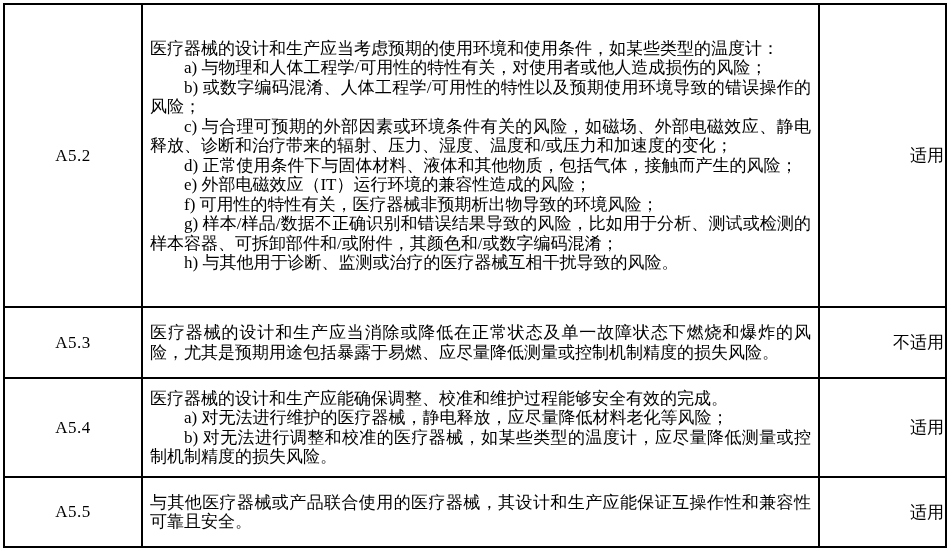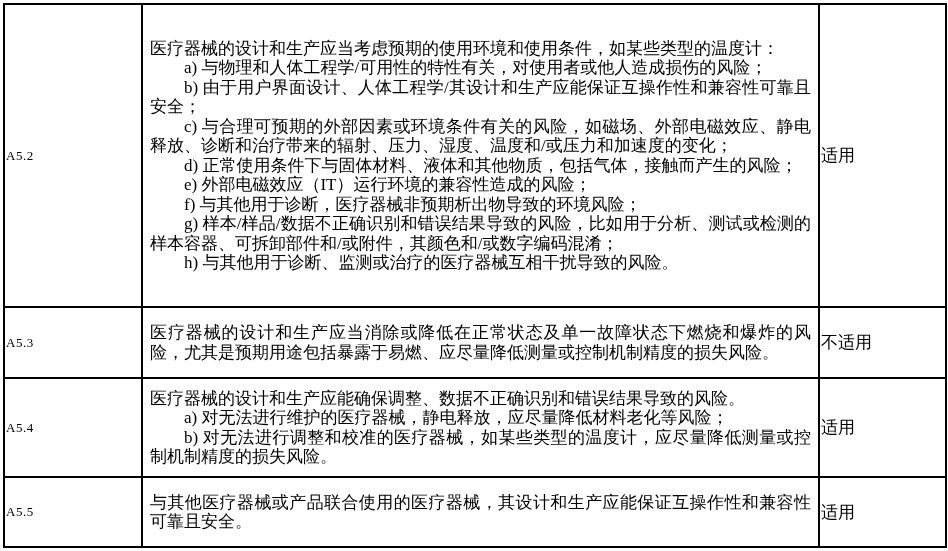--- a/index.html
+++ b/index.html
@@ -34,83 +34,84 @@
   col.col-clause { width: 138px; }
   col.col-desc   { width: 677px; }
   col.col-status { width: 127px; }
 
   tr.row-0 { height: 303px; }
   tr.row-1 { height: 71px; }
   tr.row-2 { height: 99px; }
   tr.row-3 { height: 70px; }
 
   td.clause-cell {
+    text-align: center;
     vertical-align: middle;
-    font-size: 13px;
+    font-size: 17px;
     letter-spacing: 0.5px;
   }
   td.desc-cell {
     vertical-align: middle;
     padding: 6px 7px 6px 7px;
     font-size: 17px;
     line-height: 19.5px;
     text-align: justify;
   }
   td.desc-cell .para {
     text-align: justify;
     text-justify: inter-ideograph;
   }
   td.desc-cell .para.indent {
     text-indent: 2em;
   }
   td.status-cell {
-    text-align: left;
+    text-align: right;
     vertical-align: middle;
     font-size: 17px;
   }
 </style>
 </head>
 <body>
 
 <div class="doc-page">
   <table class="req-table">
     <colgroup>
       <col class="col-clause">
       <col class="col-desc">
       <col class="col-status">
     </colgroup>
     <tbody id="table-body">
   <tr class="row-0">
     <td class="clause-cell">A5.2</td>
     <td class="desc-cell">
             <div class="para">医疗器械的设计和生产应当考虑预期的使用环境和使用条件，如某些类型的温度计：</div>
             <div class="para indent">a) 与物理和人体工程学/可用性的特性有关，对使用者或他人造成损伤的风险；</div>
-            <div class="para indent">b) 由于用户界面设计、人体工程学/其设计和生产应能保证互操作性和兼容性可靠且安全；</div>
+            <div class="para indent">b) 或数字编码混淆、人体工程学/可用性的特性以及预期使用环境导致的错误操作的风险；</div>
             <div class="para indent">c) 与合理可预期的外部因素或环境条件有关的风险，如磁场、外部电磁效应、静电释放、诊断和治疗带来的辐射、压力、湿度、温度和/或压力和加速度的变化；</div>
             <div class="para indent">d) 正常使用条件下与固体材料、液体和其他物质，包括气体，接触而产生的风险；</div>
             <div class="para indent">e) 外部电磁效应（IT）运行环境的兼容性造成的风险；</div>
-            <div class="para indent">f) 与其他用于诊断，医疗器械非预期析出物导致的环境风险；</div>
+            <div class="para indent">f) 可用性的特性有关，医疗器械非预期析出物导致的环境风险；</div>
             <div class="para indent">g) 样本/样品/数据不正确识别和错误结果导致的风险，比如用于分析、测试或检测的样本容器、可拆卸部件和/或附件，其颜色和/或数字编码混淆；</div>
             <div class="para indent">h) 与其他用于诊断、监测或治疗的医疗器械互相干扰导致的风险。</div>
           </td>
     <td class="status-cell">适用</td>
   </tr>
 
   <tr class="row-1">
     <td class="clause-cell">A5.3</td>
     <td class="desc-cell">
             <div class="para">医疗器械的设计和生产应当消除或降低在正常状态及单一故障状态下燃烧和爆炸的风险，尤其是预期用途包括暴露于易燃、应尽量降低测量或控制机制精度的损失风险。</div>
           </td>
     <td class="status-cell">不适用</td>
   </tr>
 
   <tr class="row-2">
     <td class="clause-cell">A5.4</td>
     <td class="desc-cell">
-            <div class="para">医疗器械的设计和生产应能确保调整、数据不正确识别和错误结果导致的风险。</div>
+            <div class="para">医疗器械的设计和生产应能确保调整、校准和维护过程能够安全有效的完成。</div>
             <div class="para indent">a) 对无法进行维护的医疗器械，静电释放，应尽量降低材料老化等风险；</div>
             <div class="para indent">b) 对无法进行调整和校准的医疗器械，如某些类型的温度计，应尽量降低测量或控制机制精度的损失风险。</div>
           </td>
     <td class="status-cell">适用</td>
   </tr>
 
   <tr class="row-3">
     <td class="clause-cell">A5.5</td>
     <td class="desc-cell">
             <div class="para">与其他医疗器械或产品联合使用的医疗器械，其设计和生产应能保证互操作性和兼容性可靠且安全。</div>

